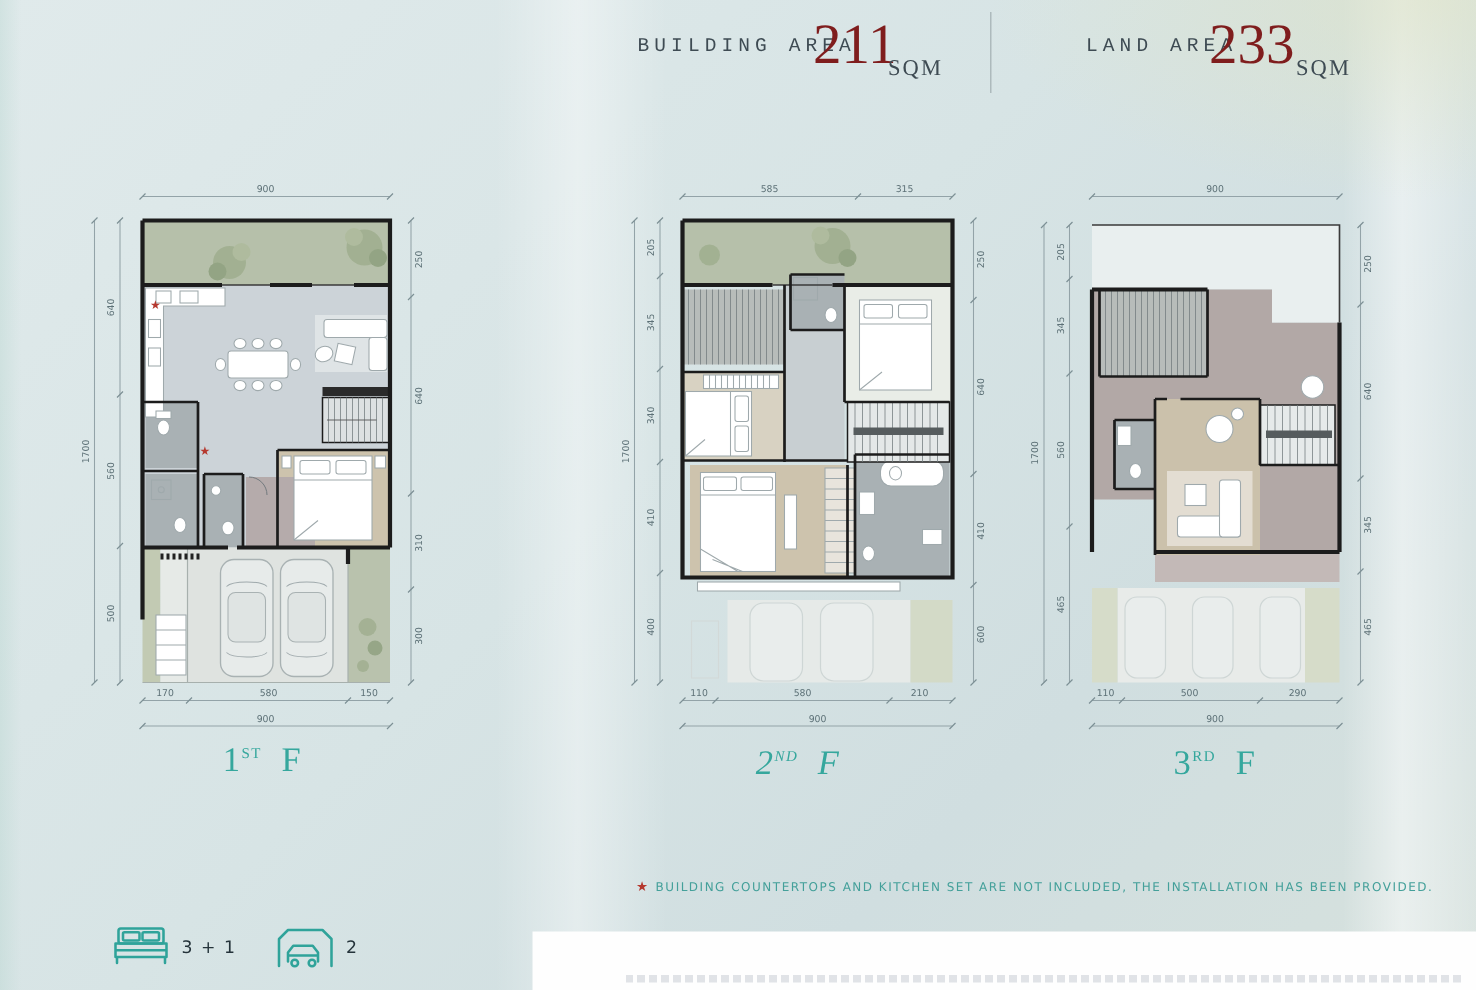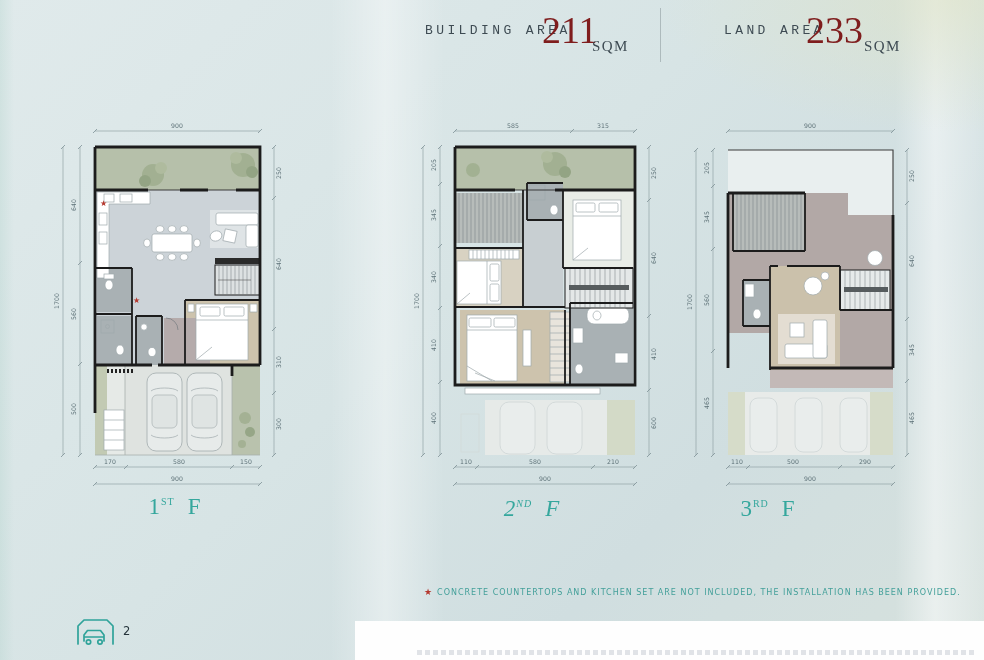--- a/index.html
+++ b/index.html
@@ -455,29 +455,38 @@
       </g>
   </g>
 </svg>
 
 <div class="floor-label" style="left:105px;top:494px;">
   <span>1</span><sup>ST</sup><span class="fl-f">F</span>
 </div>
 <div class="floor-label" style="left:462px;top:496px;font-style:italic;">
   <span>2</span><sup>ND</sup><span class="fl-f">F</span>
 </div>
-<div class="floor-label" style="left:698px;top:496px;">
+<div class="floor-label" style="left:740px;top:496px;">
   <span>3</span><sup>RD</sup><span class="fl-f">F</span>
 </div>
 
 <div class="note">
-  <span class="star">★</span><span>CONCRETE COUNTERTOPS AND KITCHEN SET ARE NOT INCLUDED, THE INSTALLATION HAS BEEN PROVIDED.</span>
+  <span class="star">★</span><span>BUILDING COUNTERTOPS AND KITCHEN SET ARE NOT INCLUDED, THE INSTALLATION HAS BEEN PROVIDED.</span>
 </div>
 
 <div class="legend">
+  <div class="item">
+    <svg width="40" height="32" viewBox="0 0 40 32">
+      <rect x="5" y="4" width="30" height="10" rx="1.5"></rect>
+      <rect x="8" y="6.5" width="11" height="5.5" rx="1"></rect>
+      <rect x="21" y="6.5" width="11" height="5.5" rx="1"></rect>
+      <path d="M3 14h34v9H3zM3 18.5h34M4 23v4M36 23v4"></path>
+    </svg>
+    <span class="val">3 + 1</span>
+  </div>
   <div class="item">
     <svg width="42" height="32" viewBox="0 0 42 32">
       <path d="M4 29V11l6-6h23l6 6v18"></path>
       <path d="M10 26v-6l3.5-4.5h13L30 20v6M10 22h20M14 15.5h11"></path>
       <circle cx="14.5" cy="27" r="2.2"></circle>
         <circle cx="26" cy="27" r="2.2"></circle>
     </svg>
     <span class="val">2</span>
   </div>
 </div>

